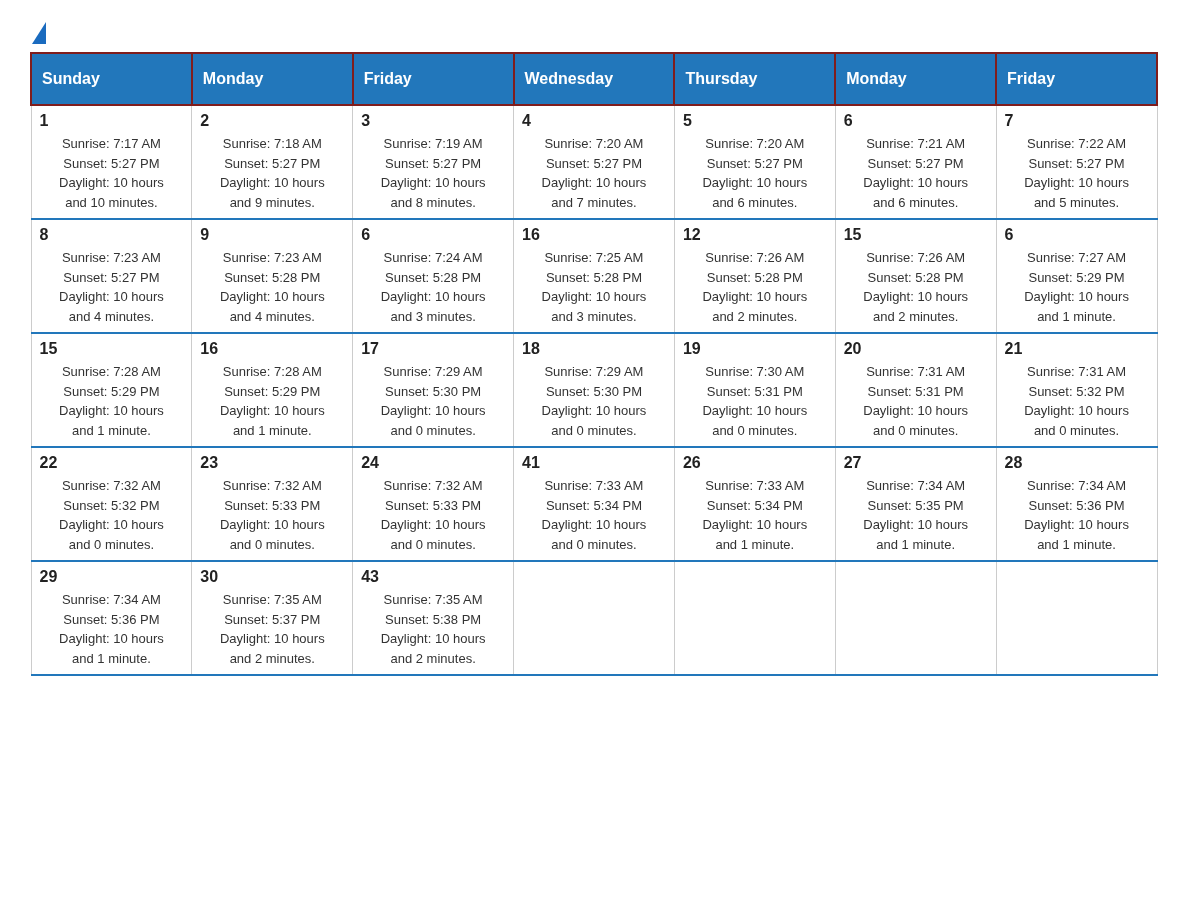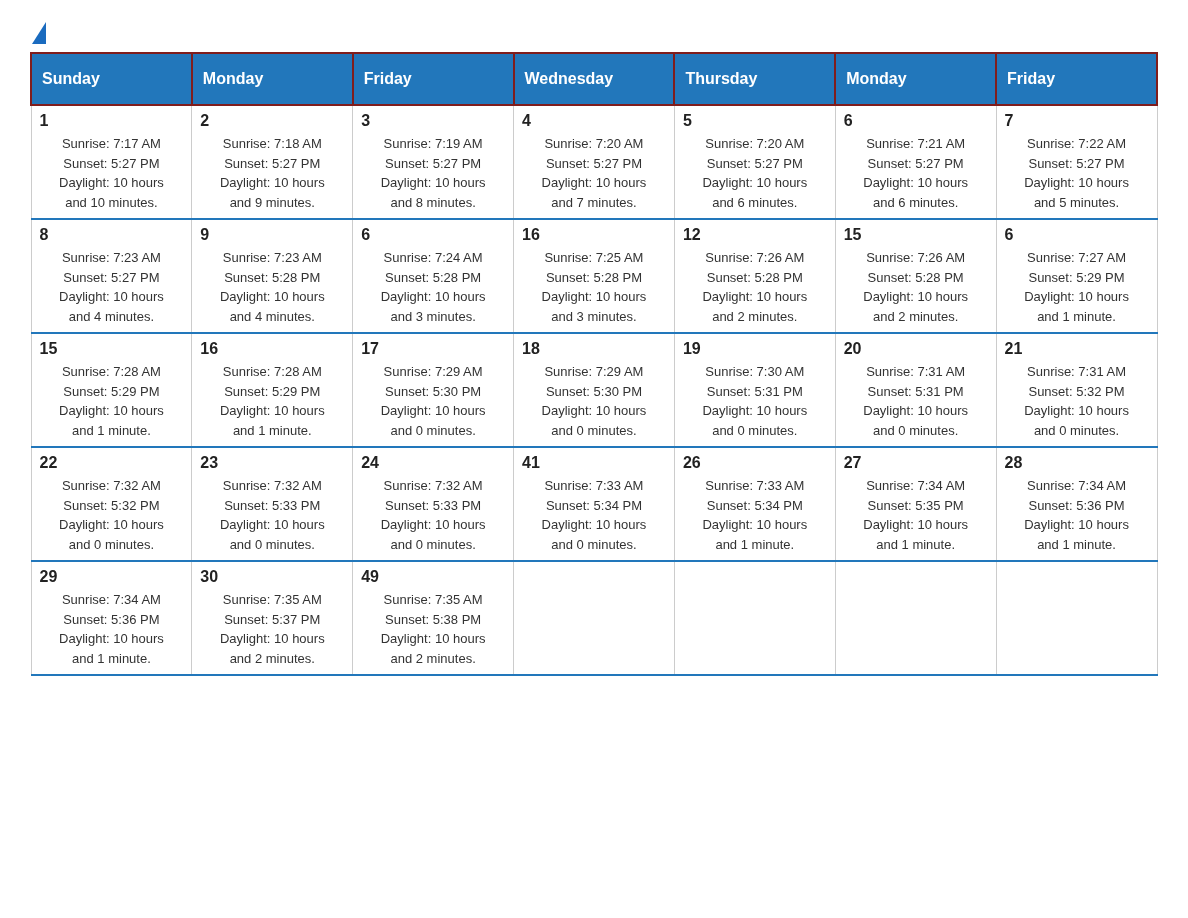--- a/index.html
+++ b/index.html
@@ -251,21 +251,21 @@
       <tr class="week-row">
         <td>
           <div class="day-number">29</div>
           <div class="day-info">Sunrise: 7:34 AM<br>Sunset: 5:36 PM<br>Daylight: 10 hours<br>and 1 minute.</div>
         </td>
         <td>
           <div class="day-number">30</div>
           <div class="day-info">Sunrise: 7:35 AM<br>Sunset: 5:37 PM<br>Daylight: 10 hours<br>and 2 minutes.</div>
         </td>
         <td>
-          <div class="day-number">49</div>
+          <div class="day-number">43</div>
           <div class="day-info">Sunrise: 7:35 AM<br>Sunset: 5:38 PM<br>Daylight: 10 hours<br>and 2 minutes.</div>
         </td>
         <td class="empty-cell"></td>
         <td class="empty-cell"></td>
         <td class="empty-cell"></td>
         <td class="empty-cell"></td>
       </tr>
     </tbody>
 </table>
 

